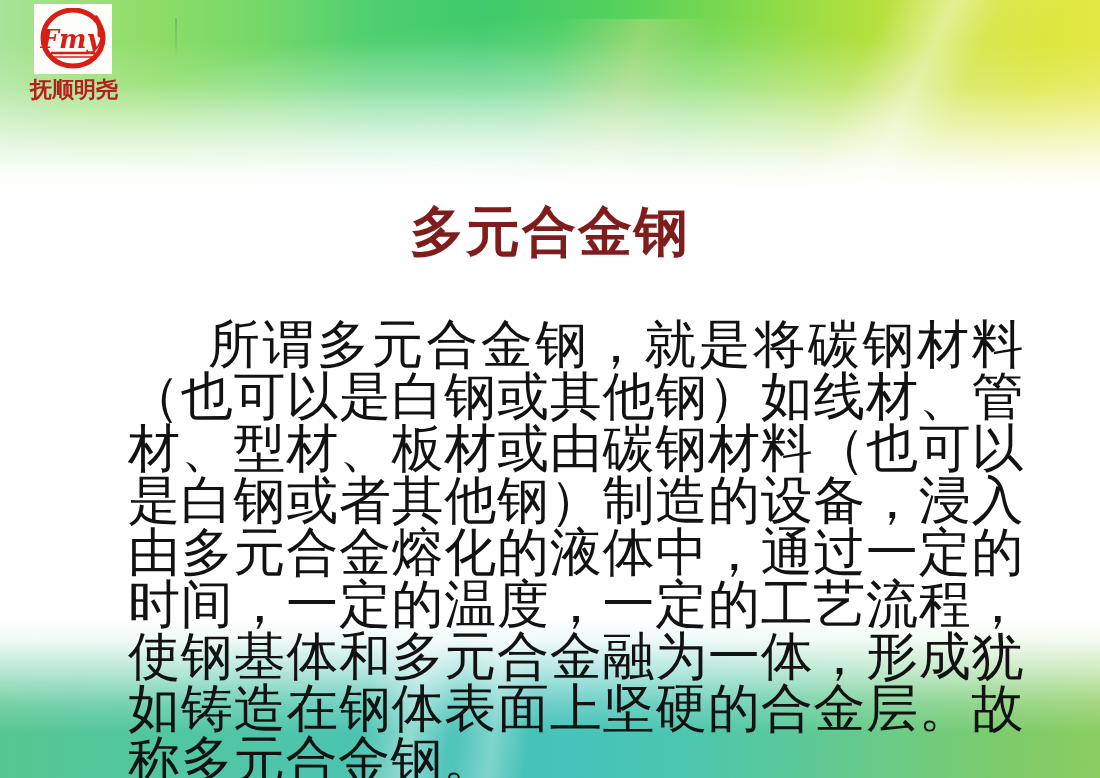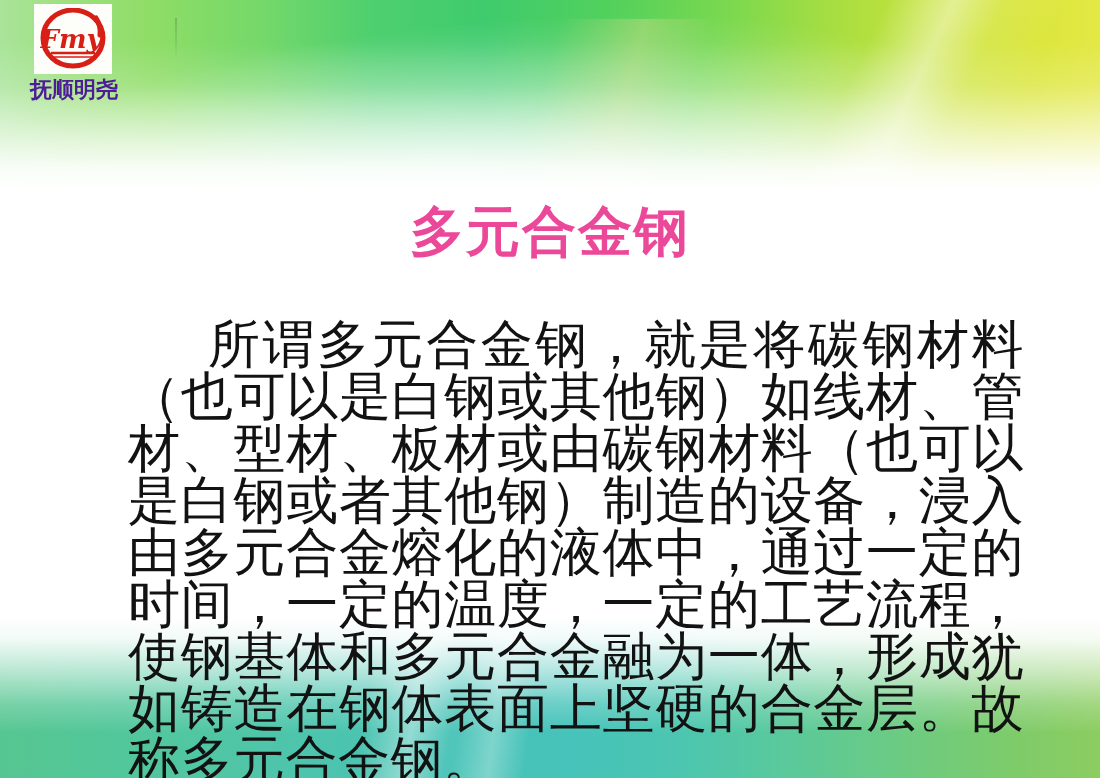--- a/index.html
+++ b/index.html
@@ -159,37 +159,37 @@
     background: #fdfdfa;
     display: flex;
     align-items: center;
     justify-content: center;
     margin-left: 4px;
   }
   .logo-company {
     margin-top: 4px;
     font-size: 22px;
     font-weight: bold;
-    color: #4c1d95;
+    color: #b91c1c;
     letter-spacing: 0px;
     line-height: 1.1;
     white-space: nowrap;
     text-align: left;
     font-family: "DejaVu Sans", "Liberation Sans", sans-serif;
   }
 
   
   .slide-title {
     position: absolute;
     left: 0; top: 168px;
     width: 1100px;
     text-align: center;
     font-size: 54px;
     font-weight: bold;
-    color: #ec4899;
+    color: #7f1d1d;
     letter-spacing: 2px;
     line-height: 1.05;
     z-index: 5;
     font-family: "DejaVu Sans", "Liberation Sans", sans-serif;
   }
 
   
   .body-text {
     position: absolute;
     left: 128px;

